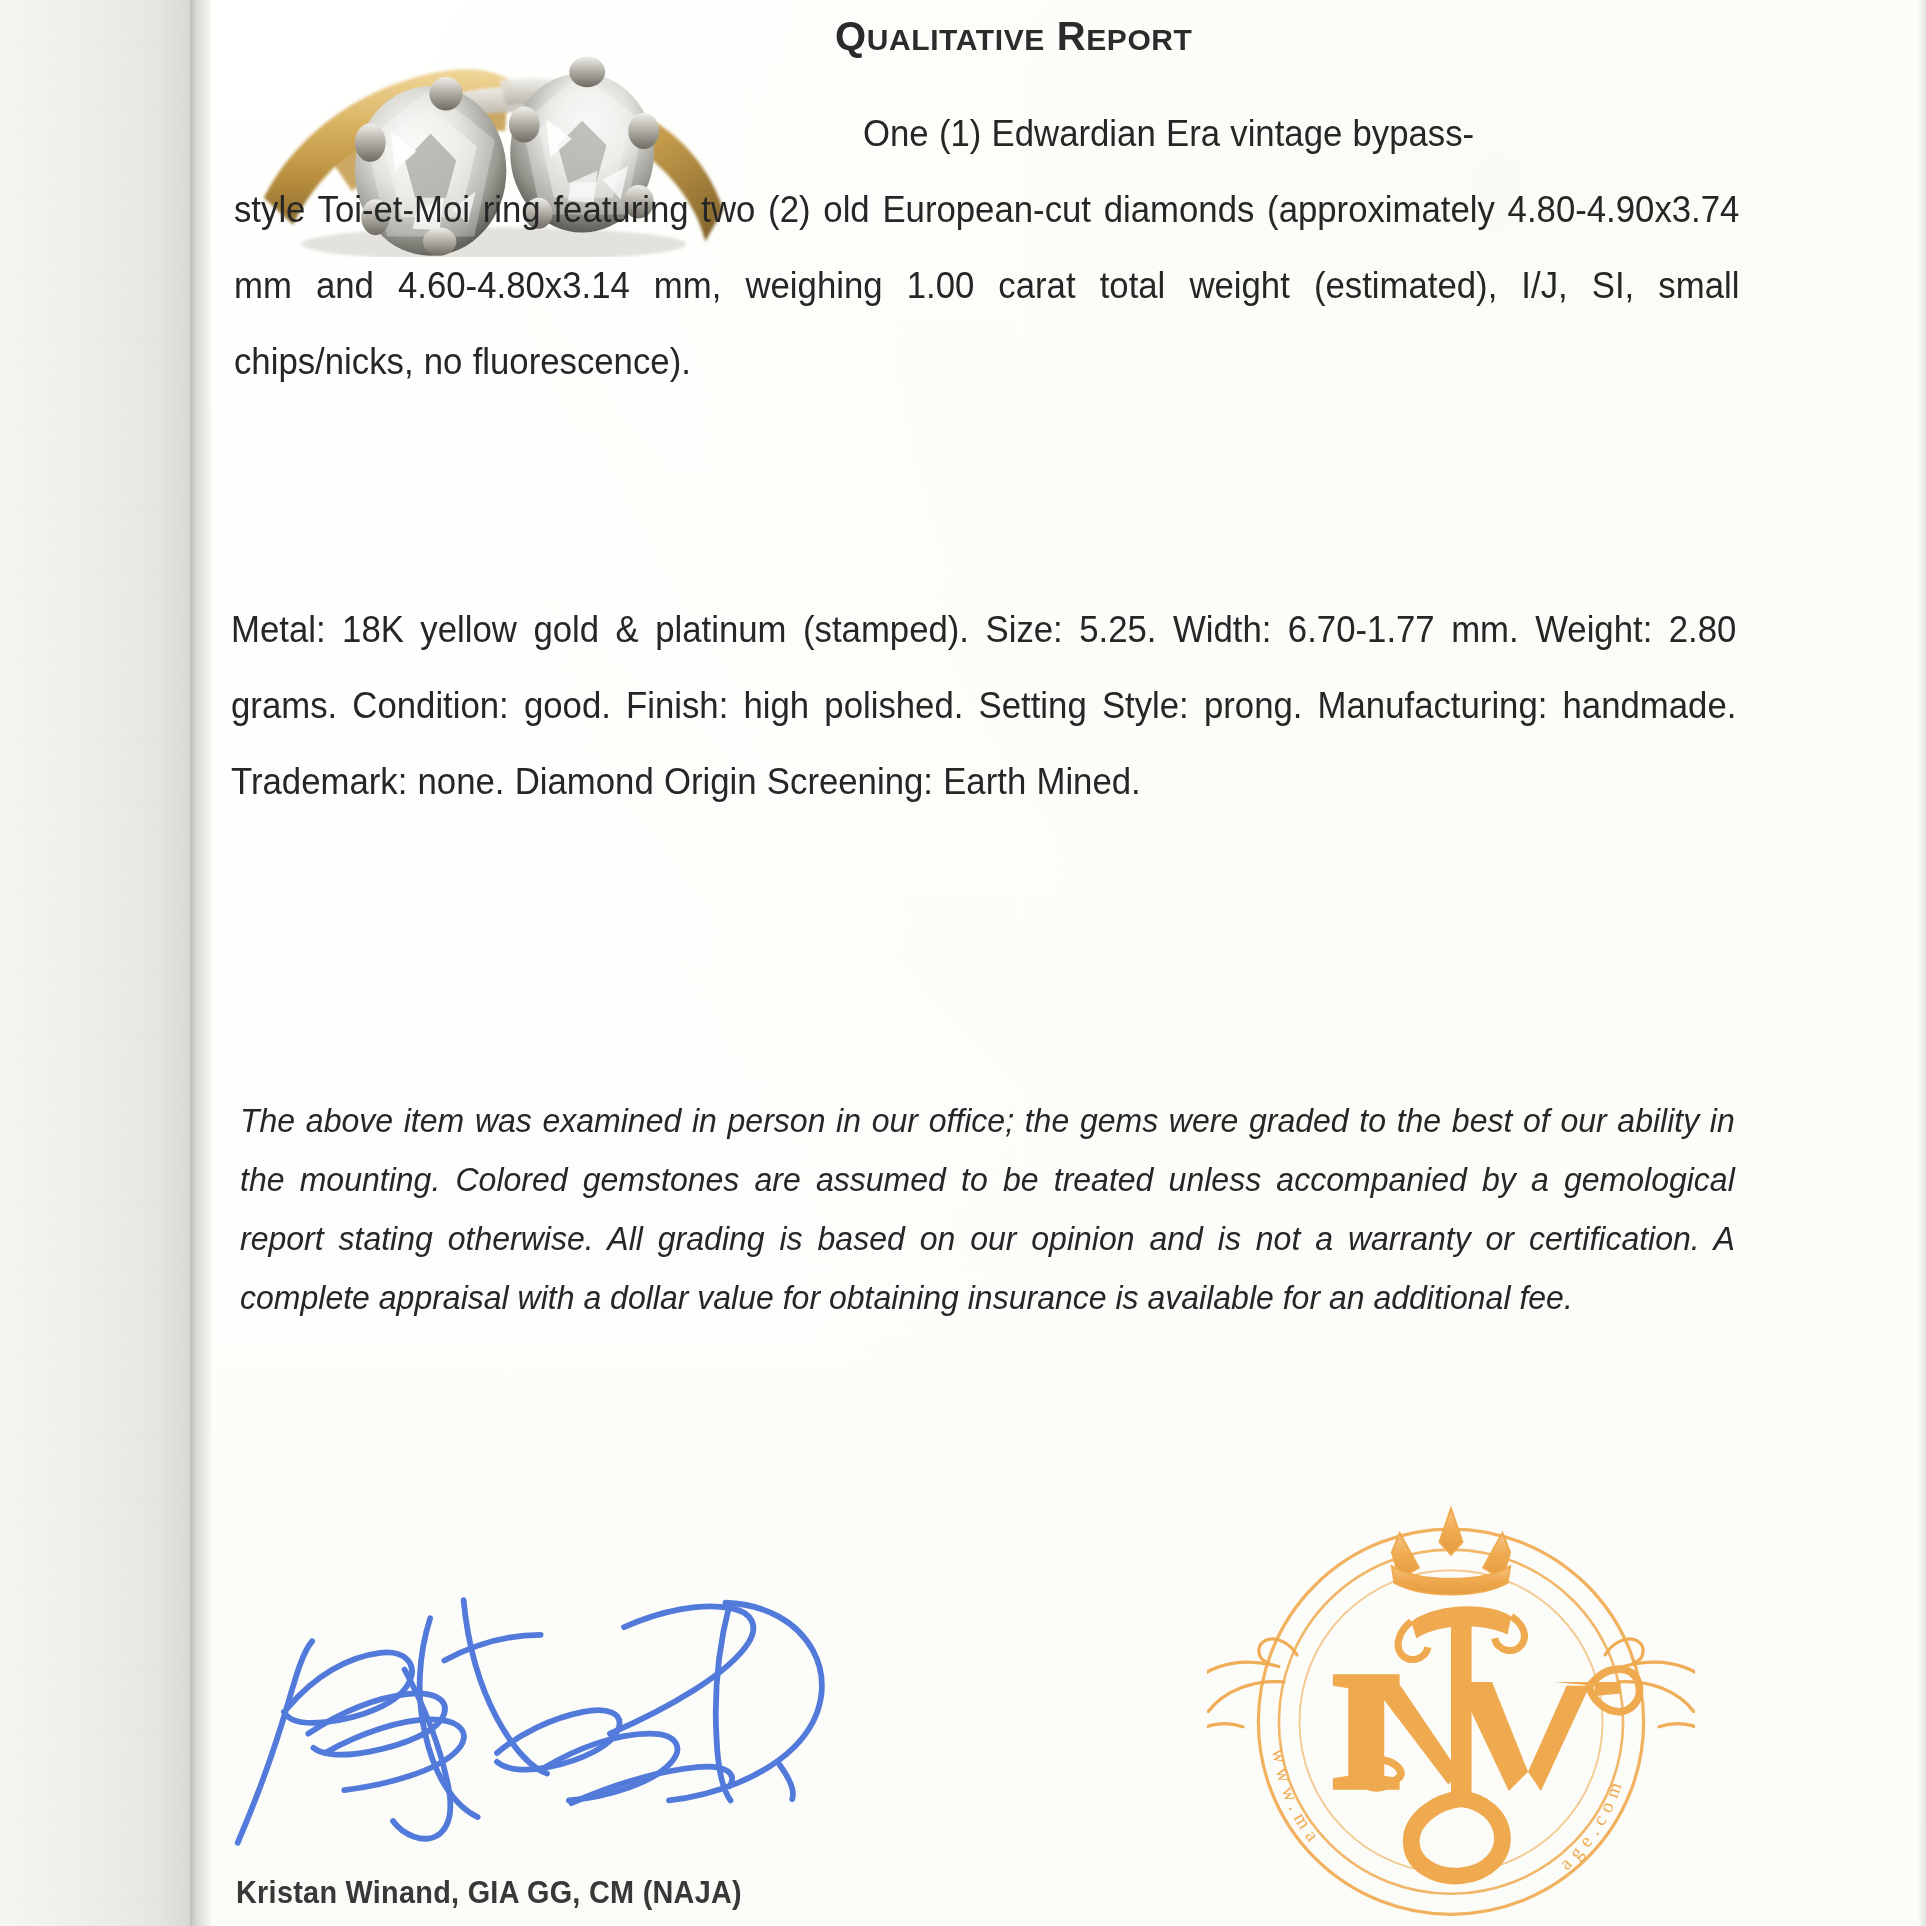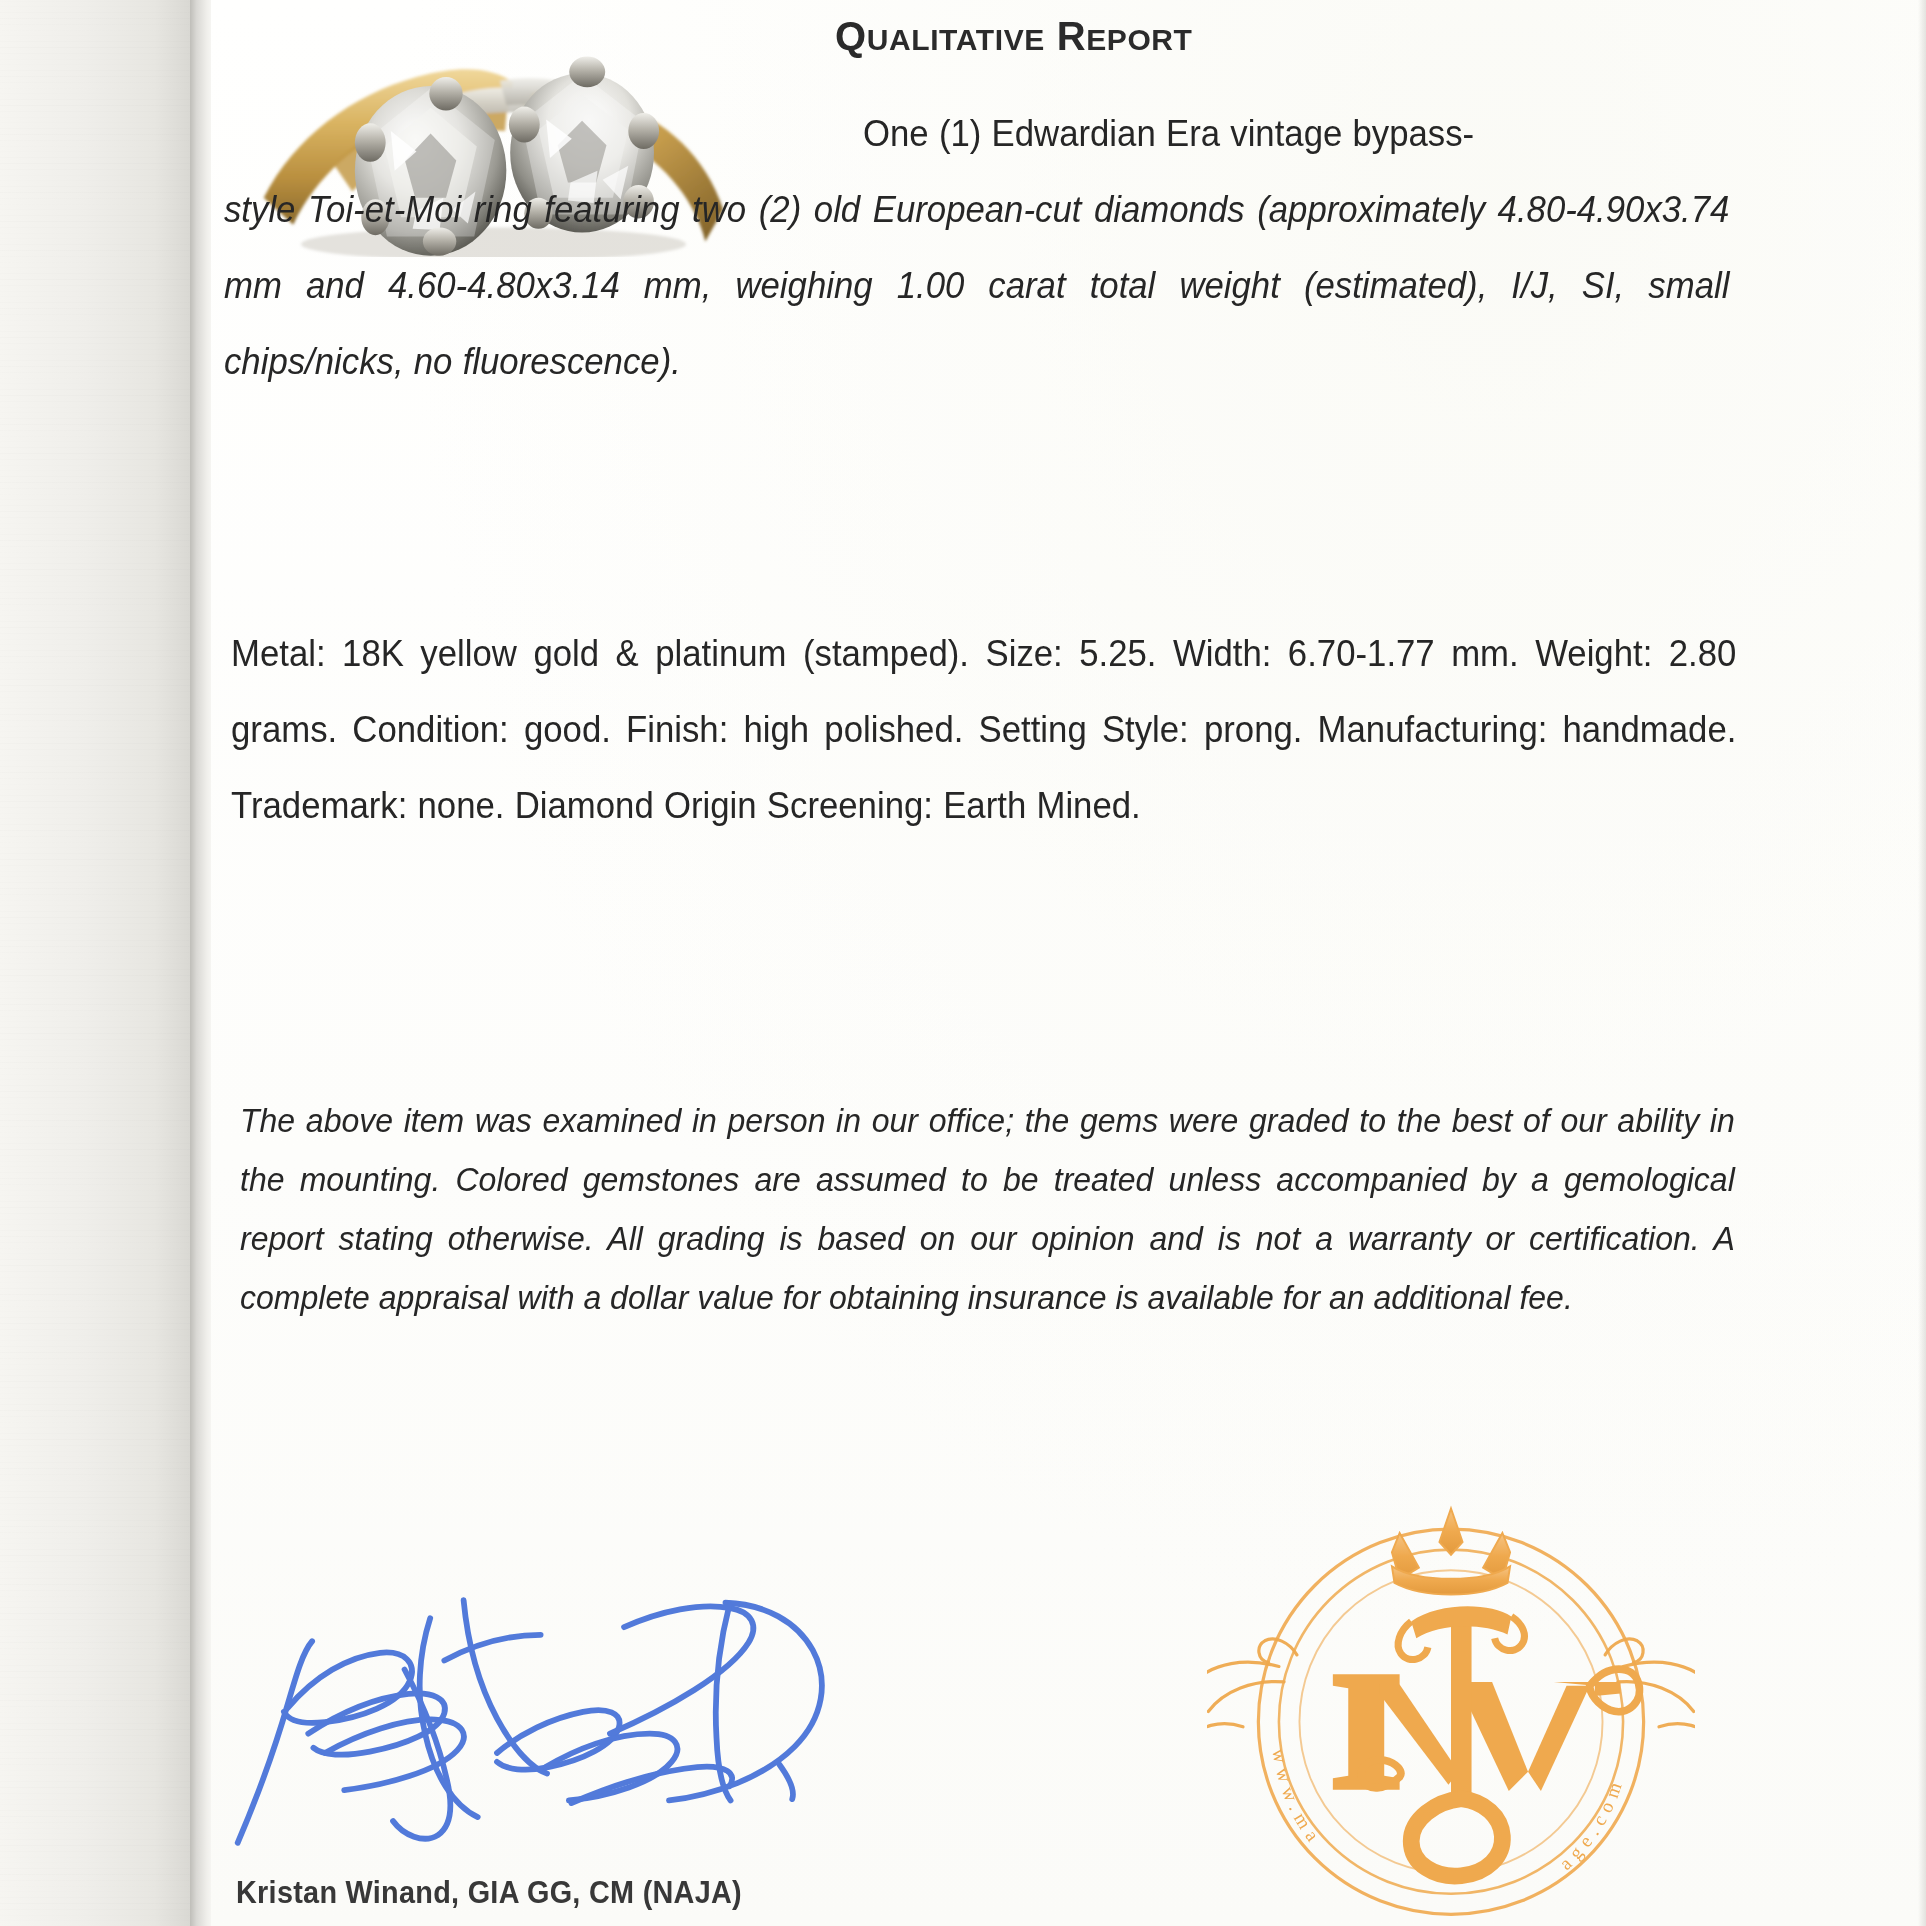--- a/index.html
+++ b/index.html
@@ -227,25 +227,25 @@
   </div>
 
   <div class="report-title">
     <span class="cap">Q</span><span class="sc">UALITATIVE</span>&nbsp;<span class="cap">R</span><span class="sc">EPORT</span>
   </div>
 
   <div class="body-col" style="left:835px;top:96px;width:957px;margin-left:28px;">
     <p class="para" style="text-align:justify;">One (1) Edwardian Era vintage bypass-</p>
   </div>
 
-  <div class="body-col" style="left:224px;top:172px;width:1560px;font-style:italic;">
+  <div class="body-col" style="left:234px;top:172px;width:1560px;">
     <p class="para" style="text-indent:0;">style Toi-et-Moi ring featuring two (2) old European-cut diamonds (approximately 4.80-4.90x3.74 mm and 4.60-4.80x3.14 mm, weighing 1.00 carat total weight (estimated), I/J, SI, small chips/nicks, no fluorescence).</p>
   </div>
 
-  <div class="body-col" style="left:231px;top:616px;width:1560px;">
+  <div class="body-col" style="left:231px;top:592px;width:1560px;">
     <p class="para">Metal: 18K yellow gold &amp; platinum (stamped). Size: 5.25. Width: 6.70-1.77 mm. Weight: 2.80 grams. Condition: good. Finish: high polished. Setting Style: prong. Manufacturing: handmade. Trademark: none. Diamond Origin Screening: Earth Mined.</p>
   </div>
 
   <div class="body-col" style="left:240px;top:1091px;width:1541px;">
     <p class="disclaimer">The above item was examined in person in our office; the gems were graded to the best of our ability in the mounting. Colored gemstones are assumed to be treated unless accompanied by a gemological report stating otherwise. All grading is based on our opinion and is not a warranty or certification. A complete appraisal with a dollar value for obtaining insurance is available for an additional fee.</p>
   </div>
 
   <div class="signature">
     <svg viewBox="0 0 980 520">
       <g fill="none" stroke="#4470d8" stroke-width="9" stroke-linecap="round" stroke-linejoin="round" opacity=".92">

